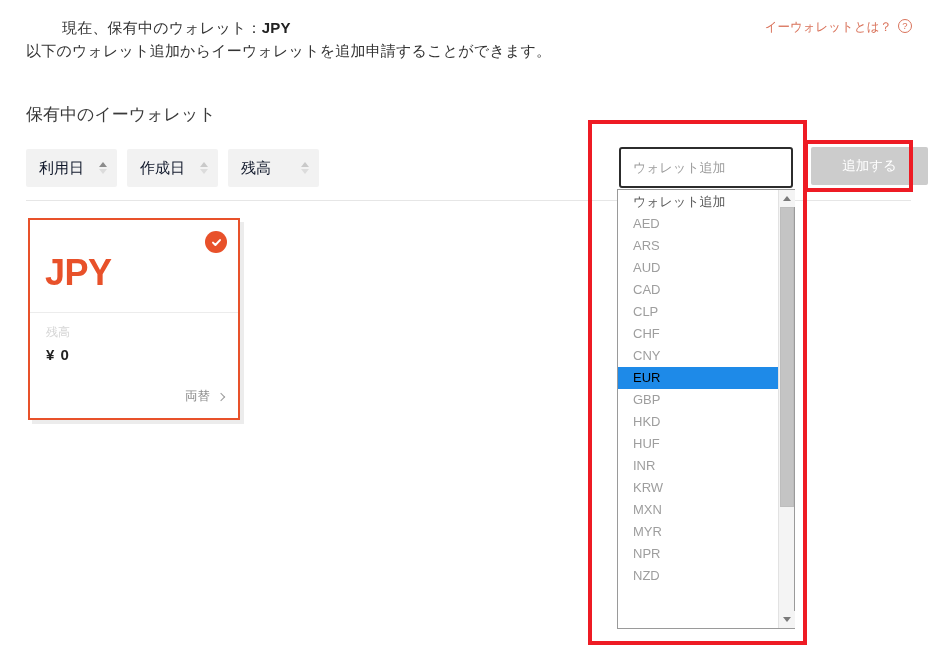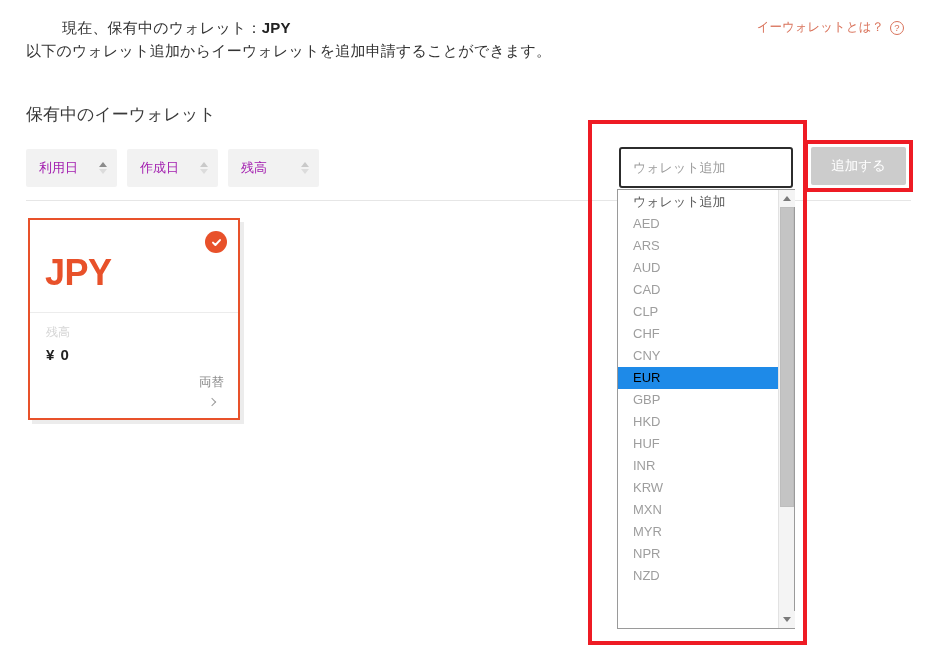--- a/index.html
+++ b/index.html
@@ -23,24 +23,24 @@
     letter-spacing: .2px;
     margin-left: 45px;
   }
   .hdr-line1 .cur { font-weight: bold; color: #222; }
   .hdr-line2 {
     position: absolute; left: 26px; top: 42px;
     font-size: 15px; color: #333333; white-space: nowrap;
     letter-spacing: .2px;
   }
   .help-link {
-    position: absolute; right: 28px; top: 19px;
+    position: absolute; right: 20px; top: 19px;
     font-size: 12.5px; color: #d9725a;
     text-decoration: none; white-space: nowrap;
-    display: flex; align-items: center; gap: 6px;
+    display: flex; align-items: flex-start; gap: 6px;
     cursor: pointer;
   }
   .help-q {
     display: inline-flex; align-items: center; justify-content: center;
     width: 14px; height: 14px; border-radius: 50%;
     border: 1px solid #d9725a; font-size: 9.5px; line-height: 1;
     color: #d9725a; padding-bottom: 0px;
   }
 
   
@@ -50,21 +50,21 @@
   }
 
   
   .sortbar { position: absolute; left: 26px; top: 149px; display: flex; gap: 10px; }
   .sortbtn {
     width: 91px; height: 38px;
     background: #f2f2f2; border: none; border-radius: 2px;
     display: flex; align-items: center; justify-content: space-between;
     padding: 0 10px 0 13px; cursor: pointer;
   }
-  .sortbtn .lbl { font-size: 13px; color: #a21caf; white-space: nowrap; }
+  .sortbtn .lbl { font-size: 15px; color: #0f172a; white-space: nowrap; }
   .arrows { display: flex; flex-direction: column; gap: 2px; margin-left: 6px; }
   .ar-up, .ar-dn {
     width: 0; height: 0;
     border-left: 4px solid transparent; border-right: 4px solid transparent;
   }
   .ar-up { border-bottom: 5px solid #c9c9c9; }
   .ar-dn { border-top: 5px solid #dcdcdc; }
   .sortbtn.active .ar-up { border-bottom-color: #8c8c8c; }
 
   
@@ -106,21 +106,21 @@
   }
   .bal-value {
     position: absolute; left: 16px; top: 126px;
     font-size: 15px; font-weight: bold; color: #222222;
     letter-spacing: 1px;
   }
   .exchange-link {
     position: absolute; right: 14px; bottom: 13px;
     font-size: 12.5px; color: #8d8d8d;
     display: flex; align-items: center; gap: 8px;
-    cursor: pointer; text-decoration: none; flex-direction: column;
+    cursor: pointer; text-decoration: none;
   }
   .exchange-link .chev {
     display: inline-block; width: 6px; height: 6px;
     border-top: 1.4px solid #9b9b9b; border-right: 1.4px solid #9b9b9b;
     transform: rotate(45deg);
   }
 
   
   .anno {
     position: absolute; border: 4px solid #ee1b24; background: transparent;
@@ -134,21 +134,21 @@
     position: absolute; left: 619px; top: 147px;
     width: 174px; height: 41px;
     background: #ffffff; border: 2px solid #2c2c2c; border-radius: 3px;
     display: flex; align-items: center; padding: 0 12px;
     cursor: pointer;
   }
   .select-box .sel-text { font-size: 13px; color: #9d9d9d; }
 
   .add-button {
     position: absolute; left: 811px; top: 147px;
-    width: 95px; height: 38px;
+    width: 117px; height: 38px;
     background: #cccccc; border: none; border-radius: 2px;
     color: #ffffff; font-size: 13.5px;
     font-family: "Liberation Sans", sans-serif;
     cursor: default;
   }
 
   
   .dropdown {
     position: absolute; left: 617px; top: 189px;
     width: 178px; height: 440px;

